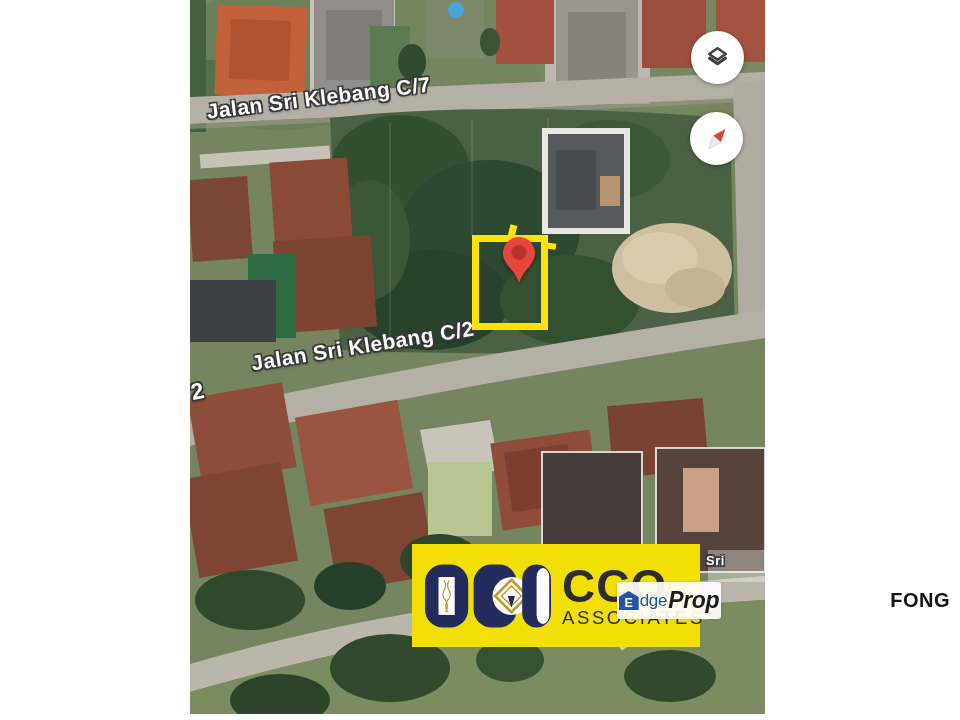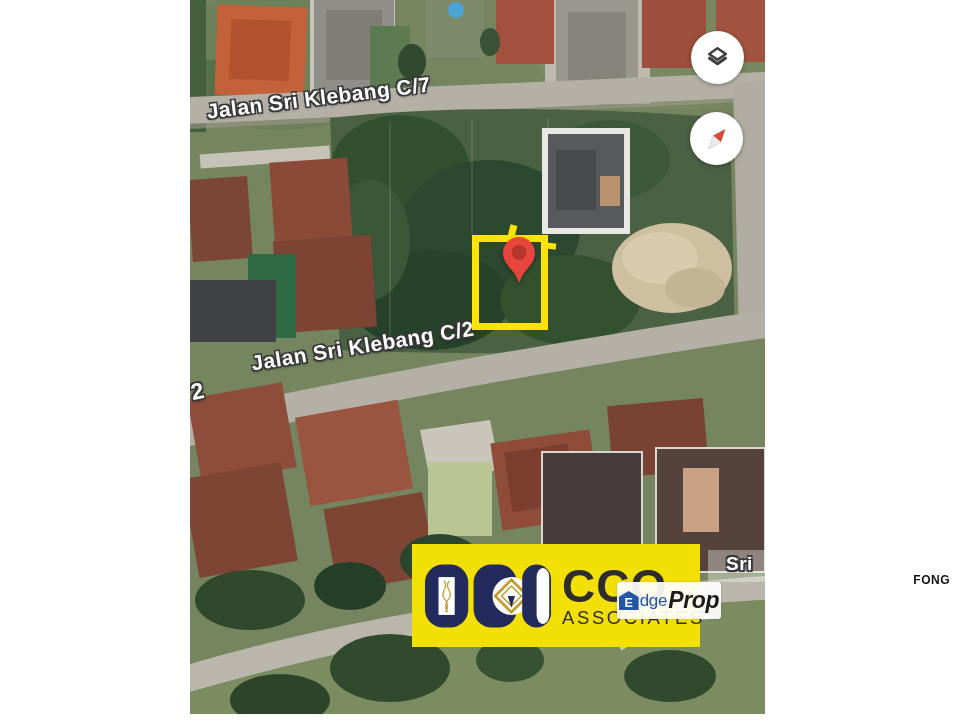--- a/index.html
+++ b/index.html
@@ -18,21 +18,21 @@
   .street-label{
     position:absolute;color:#fff;font-weight:700;white-space:nowrap;
     letter-spacing:.5px;
     text-shadow:-1.6px -1.6px 0 #383838,1.6px -1.6px 0 #383838,
                 -1.6px 1.6px 0 #383838,1.6px 1.6px 0 #383838,
                  0 2px 3px rgba(0,0,0,.45);
   }
   .lbl-c7{left:16px;top:86px;font-size:21px;transform:rotate(-7deg);}
   .lbl-c2{left:60px;top:334px;font-size:21px;transform:rotate(-9deg);}
   .lbl-2{left:1px;top:378px;font-size:23px;transform:rotate(-12deg);}
-  .lbl-sri{left:536px;top:553px;font-size:19px;}
+  .lbl-sri{left:516px;top:553px;font-size:13px;}
 
   
   .plot-rect{
     position:absolute;left:282px;top:235px;width:76px;height:95px;
     box-sizing:border-box;border:7px solid var(--highlight,#FFE208);
   }
   .plot-nub-r{position:absolute;left:355px;top:243px;width:11px;height:6px;
     background:var(--highlight,#FFE208);transform:rotate(8deg);}
   .plot-nub-t{position:absolute;left:319px;top:225px;width:7px;height:12px;
     background:var(--highlight,#FFE208);transform:rotate(14deg);}
@@ -79,21 +79,21 @@
     display:flex;align-items:flex-end;justify-content:center;
   }
   .ep-house i{
     font-style:normal;color:#fff;font-weight:700;font-size:12.5px;line-height:14px;
   }
   .ep-blue{color:var(--edge-blue,#2456A6);font-weight:400;font-size:17px;letter-spacing:-.3px;}
   .ep-dark{color:var(--edge-dark,#1C1C1C);font-weight:700;font-size:23px;letter-spacing:-.3px;font-style:italic;}
 
   
   .fong{
-    position:absolute;top:573px;right:10px;font-size:12px;font-weight:700;
+    position:absolute;top:589px;right:10px;font-size:20px;font-weight:700;
     color:#121212;letter-spacing:.5px;
   }
 </style>
 </head>
 <body>
 
 <div class="map">
 
   <svg class="scene" viewBox="0 0 575 714" preserveAspectRatio="none">
     <rect width="575" height="714" fill="#74855f"></rect>

